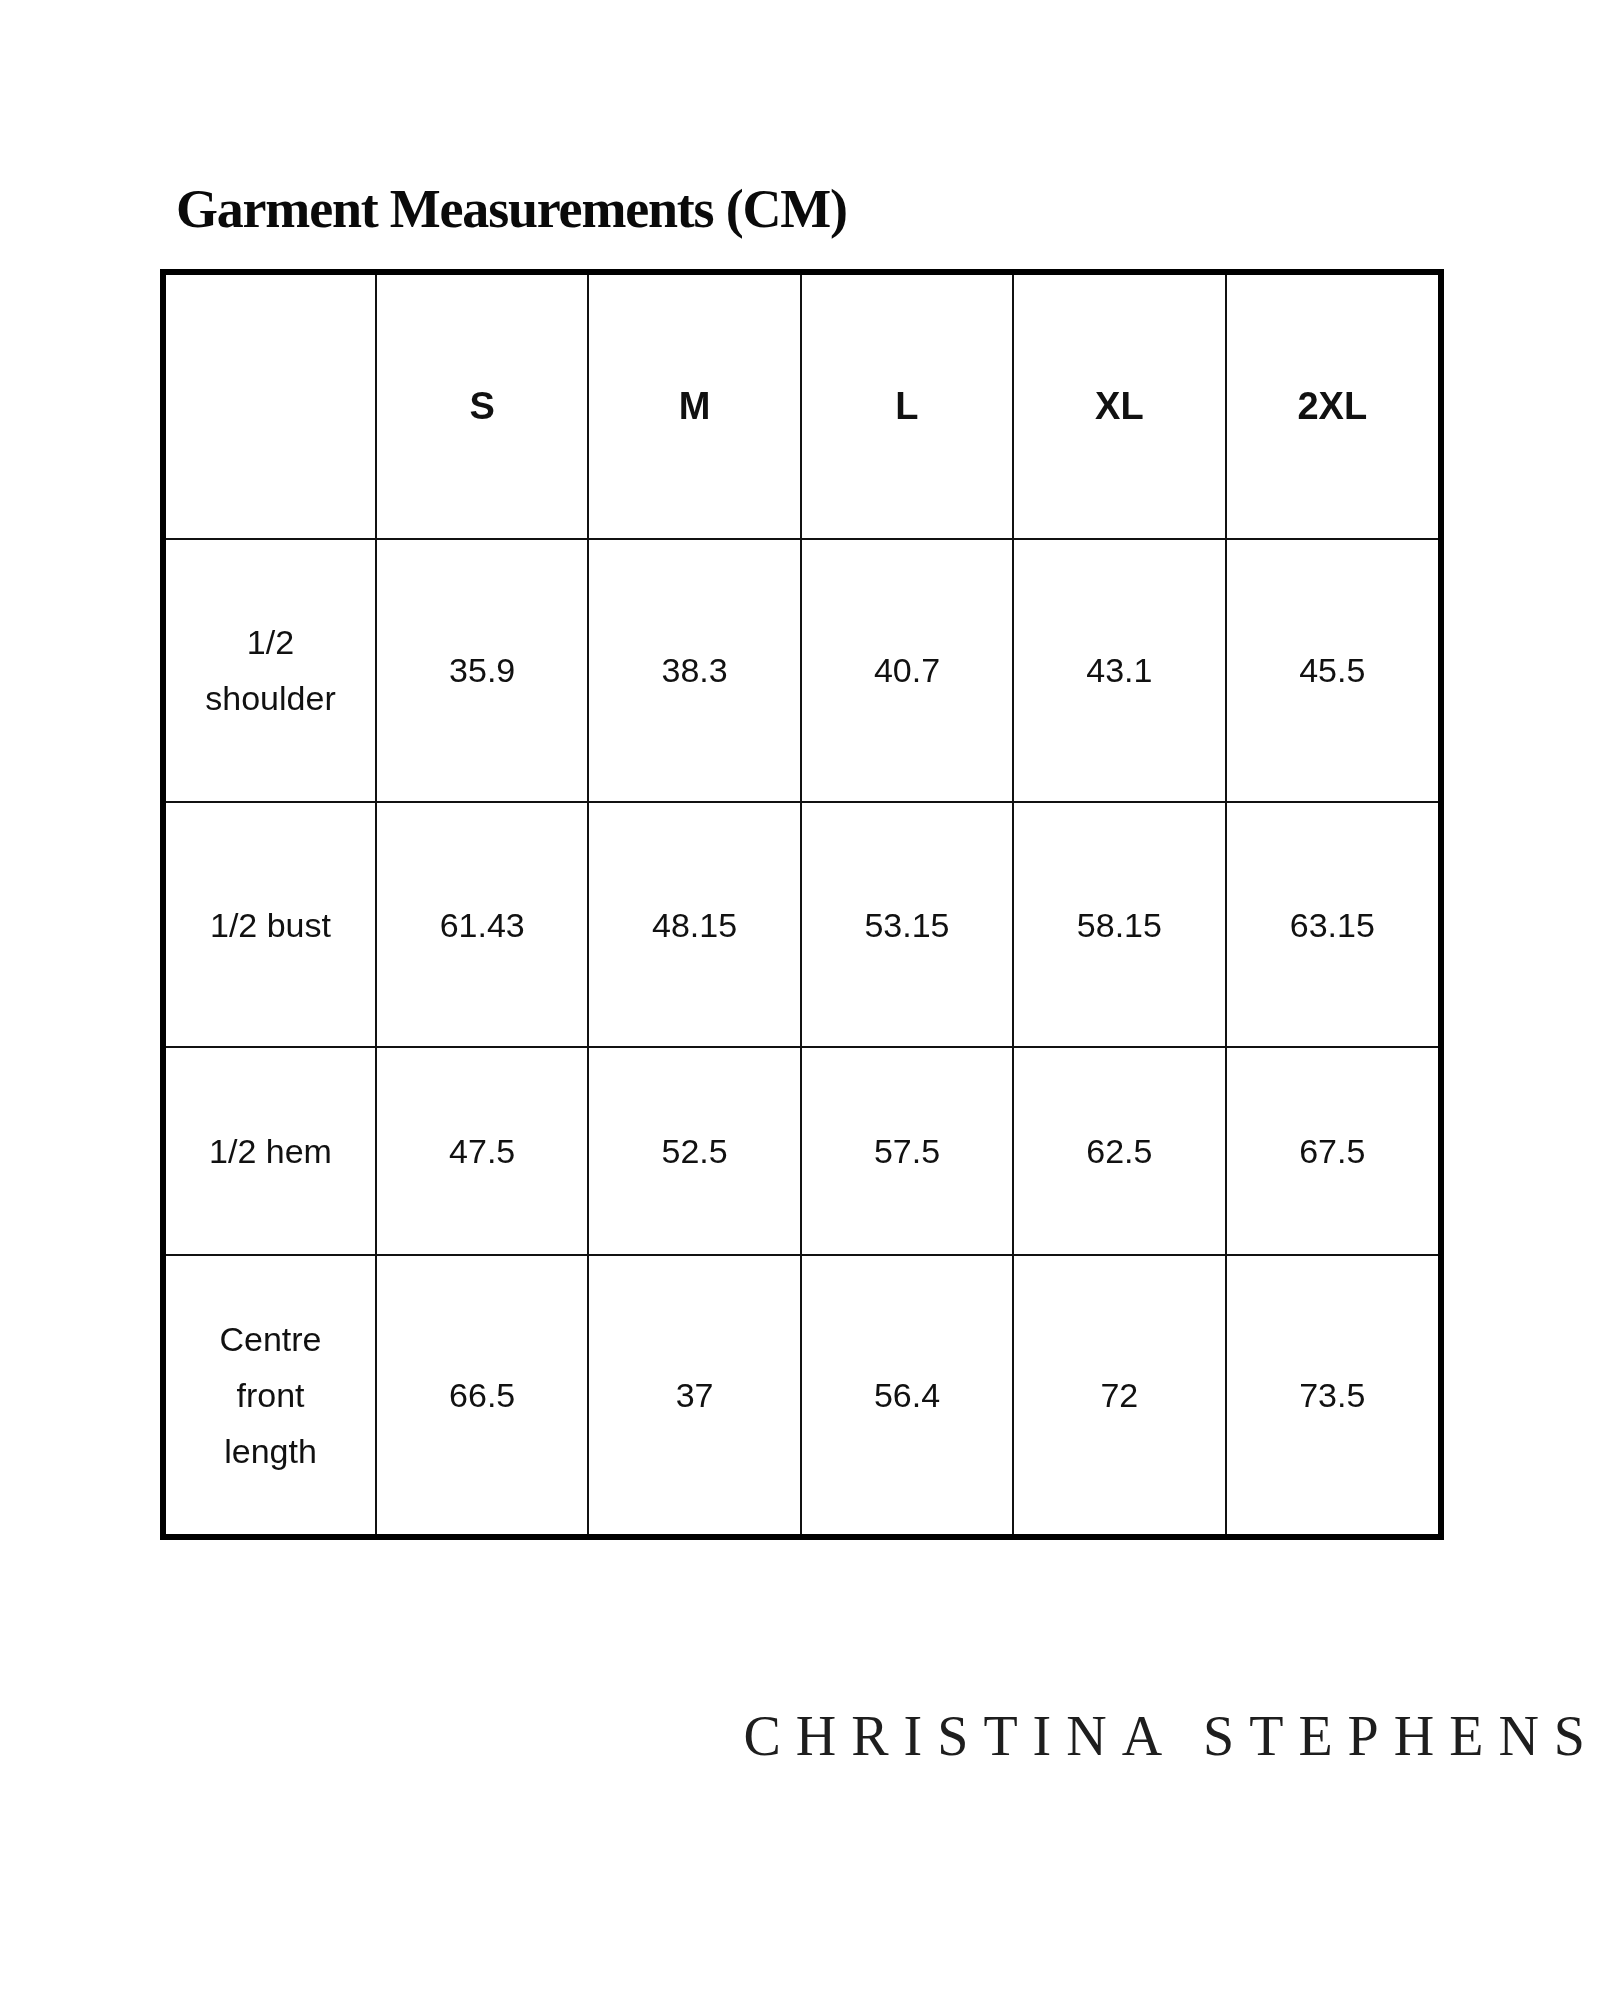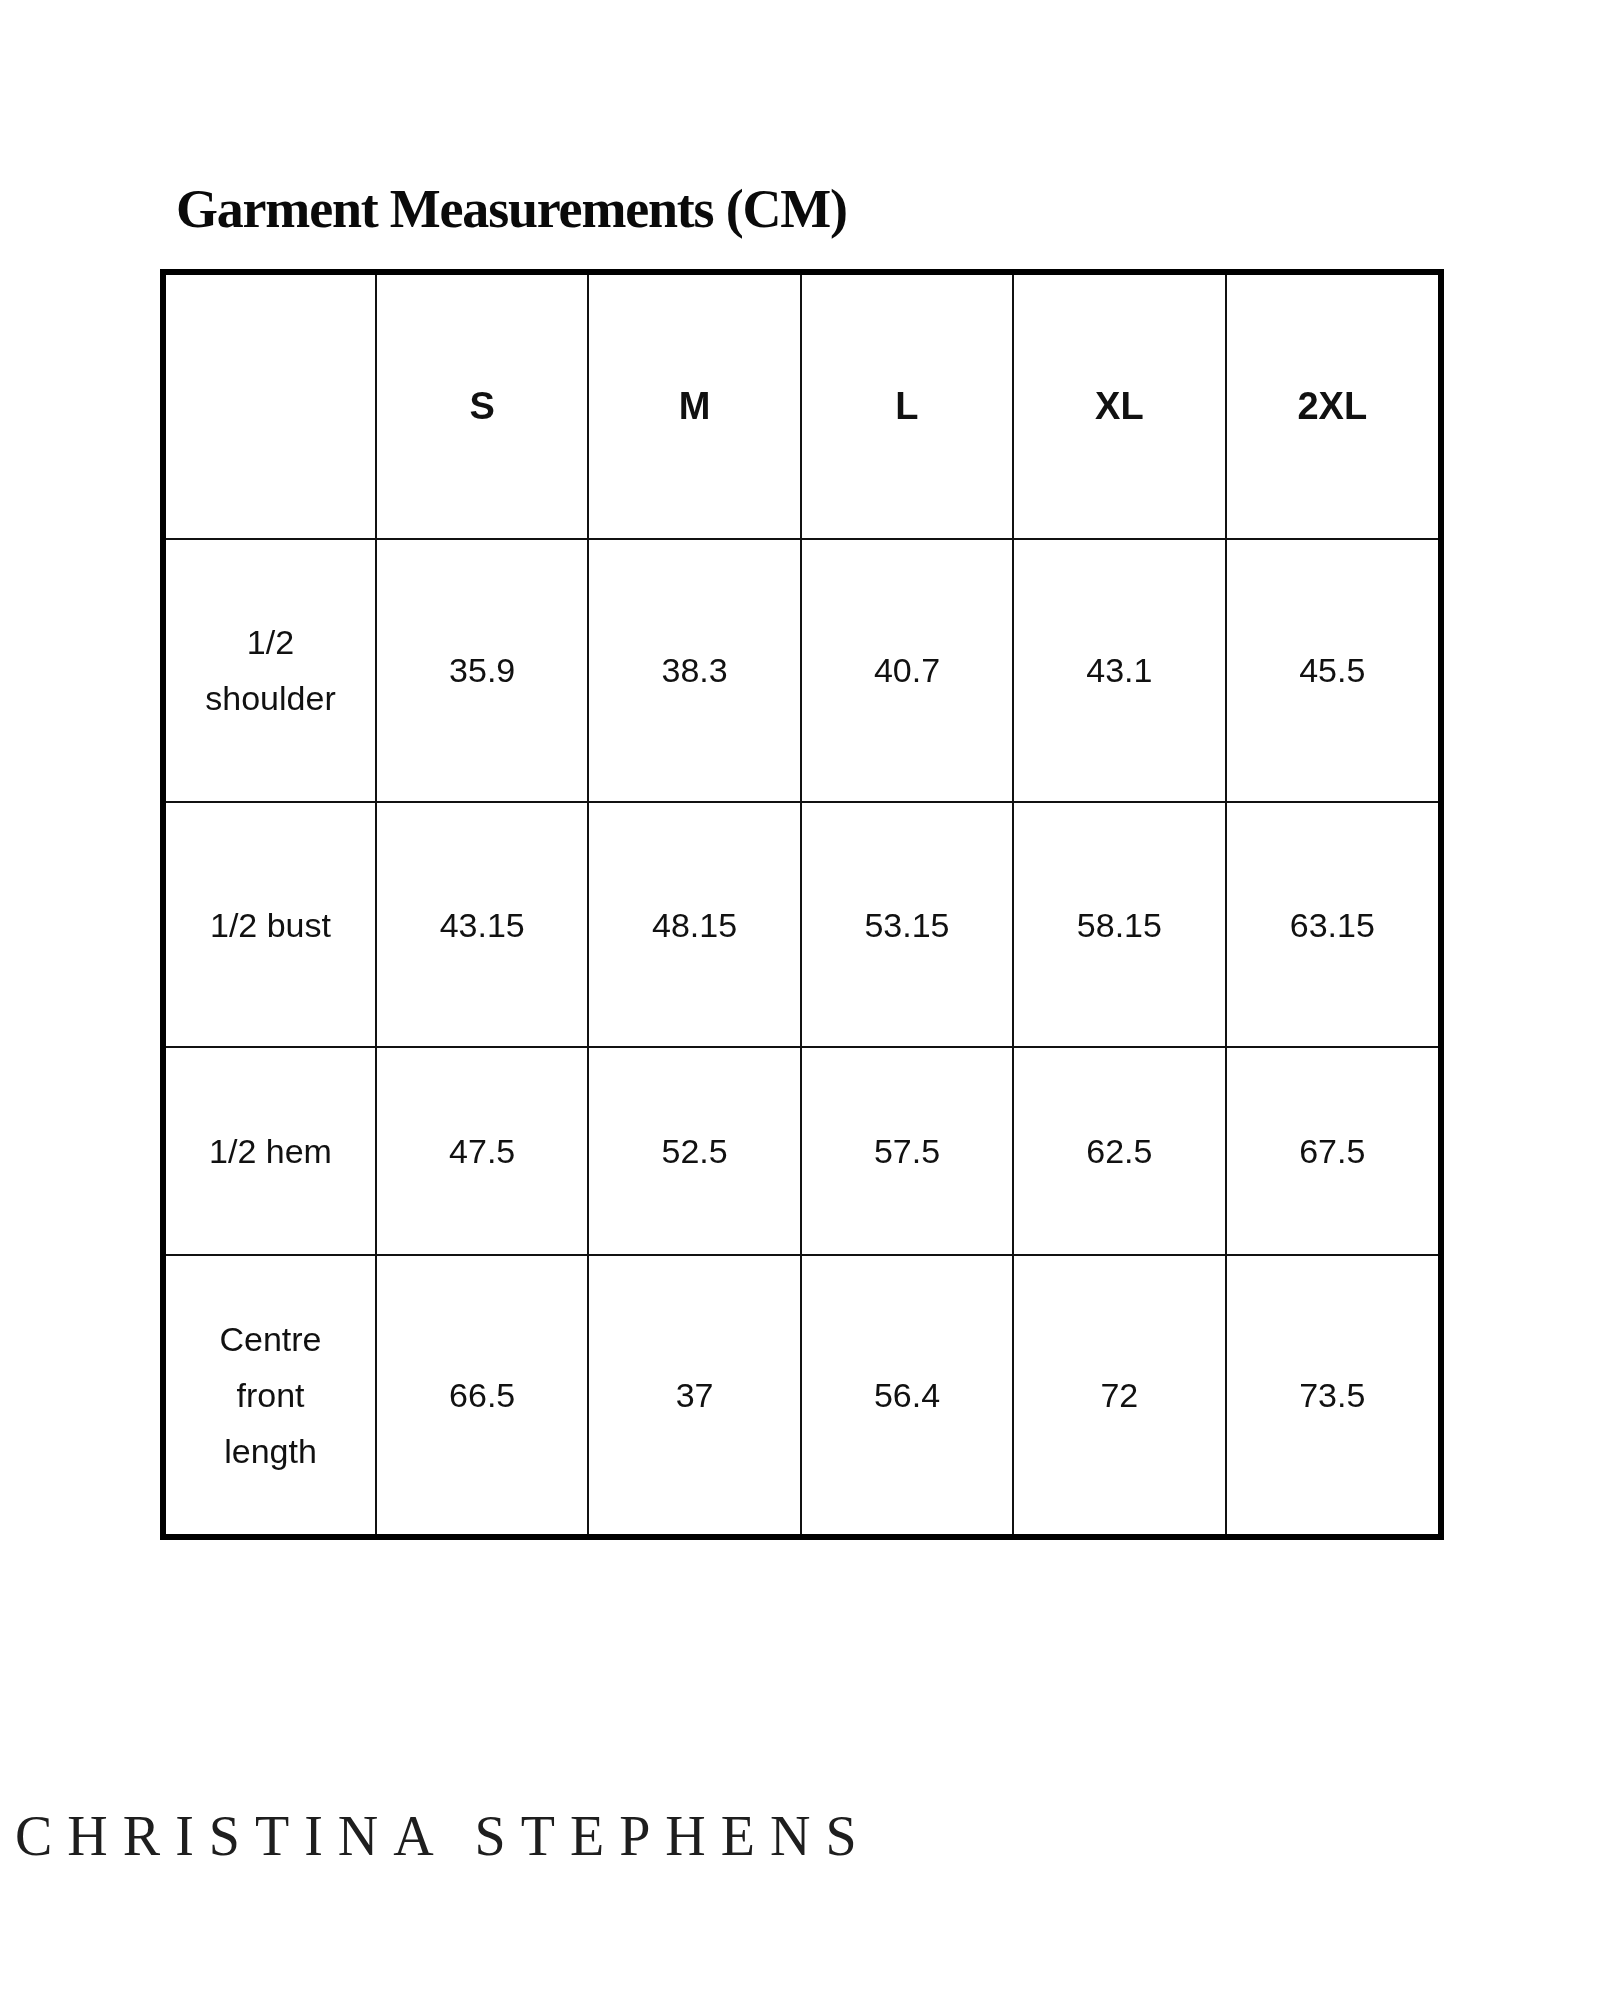--- a/index.html
+++ b/index.html
@@ -67,22 +67,22 @@
   tr.r-head { height: 256px; }
   tr.r-shoulder { height: 255px; margin-top: 12px; }
   tr.r-bust { height: 238px; }
   tr.r-hem { height: 201px; }
   tr.r-length { height: 271px; padding-left: 48px; }
   .row-label { display: inline-block; }
   .brand {
     position: absolute;
     left: 0;
     width: 1600px;
-    top: 1804px;
-    text-align: left;
+    top: 1704px;
+    text-align: right;
     font-family: "Liberation Serif", "DejaVu Serif", serif;
     font-weight: normal;
     font-size: 56px;
     line-height: 64px;
     letter-spacing: 15px;
     color: #1e1e1e;
     white-space: nowrap;
   }
   .brand span { padding-left: 15px; }
 </style>
@@ -118,21 +118,21 @@
       <td>35.9</td>
       <td>38.3</td>
       <td>40.7</td>
       <td>43.1</td>
       <td>45.5</td>
     </tr>
     <tr class="r-bust">
       <td>
         <span class="row-label">1/2 bust</span>
       </td>
-      <td>43.15</td>
+      <td>61.43</td>
       <td>48.15</td>
       <td>53.15</td>
       <td>58.15</td>
       <td>63.15</td>
     </tr>
     <tr class="r-hem">
       <td>
         <span class="row-label">1/2 hem</span>
       </td>
       <td>47.5</td>

